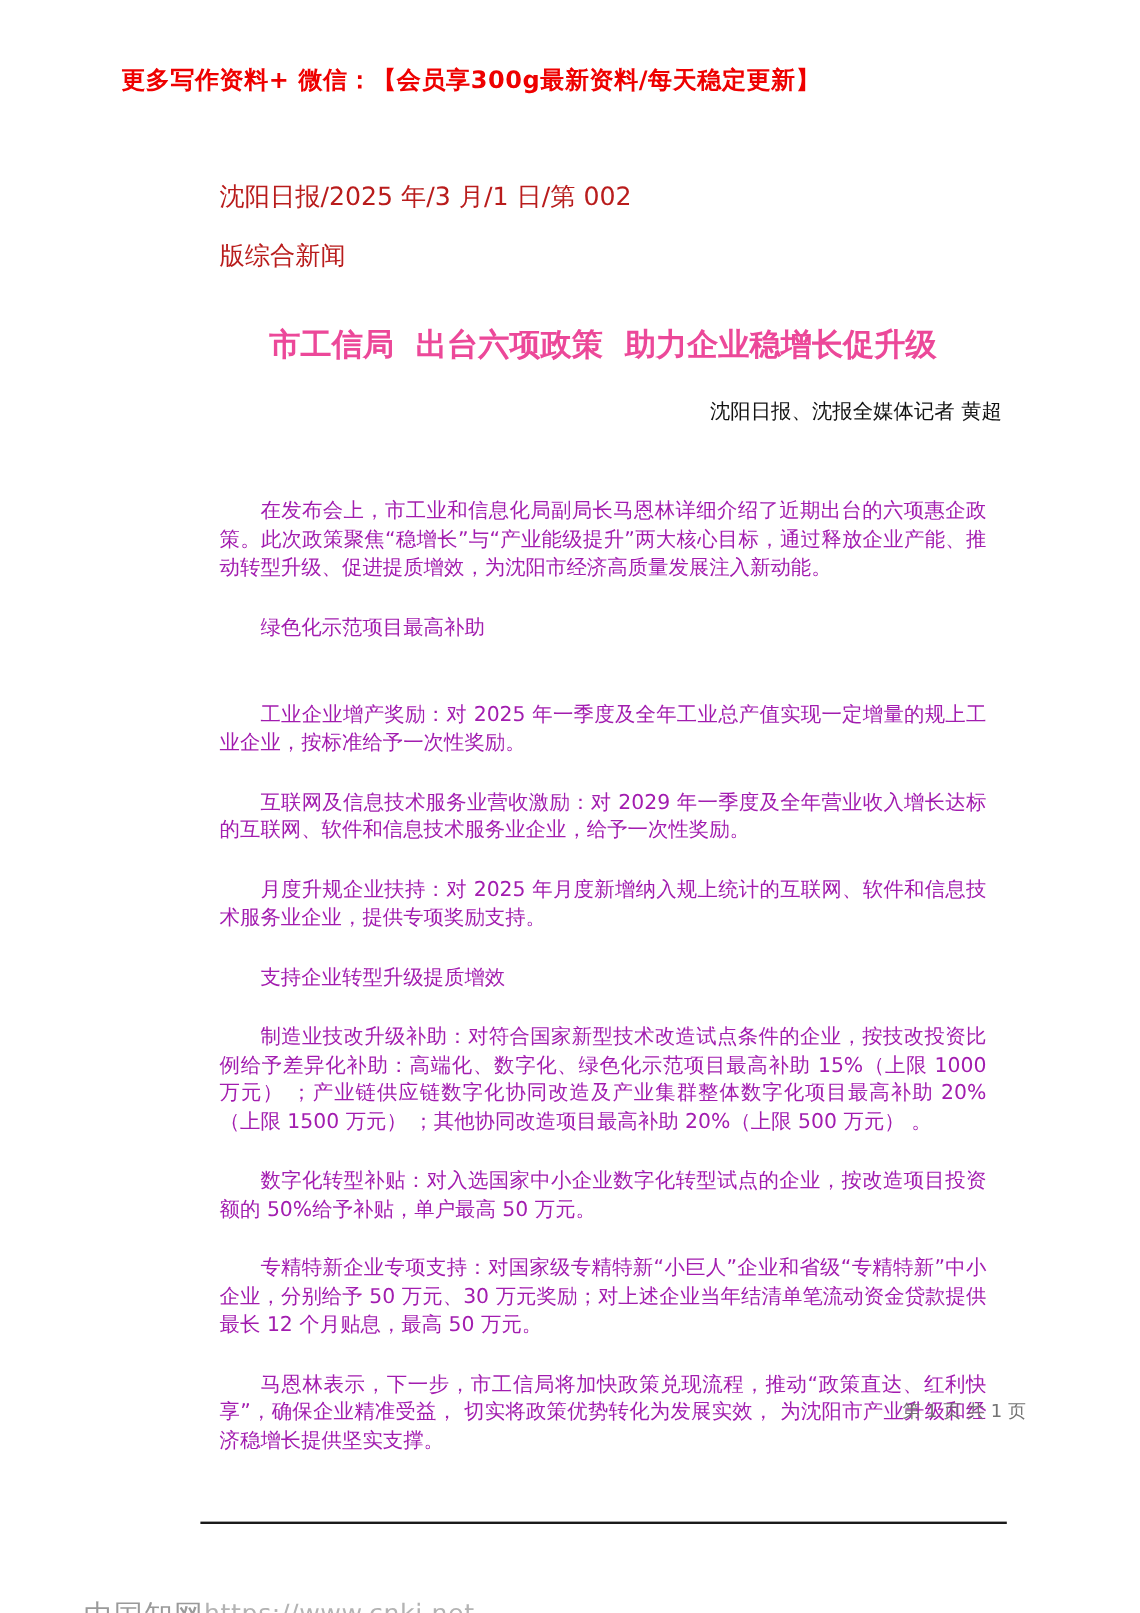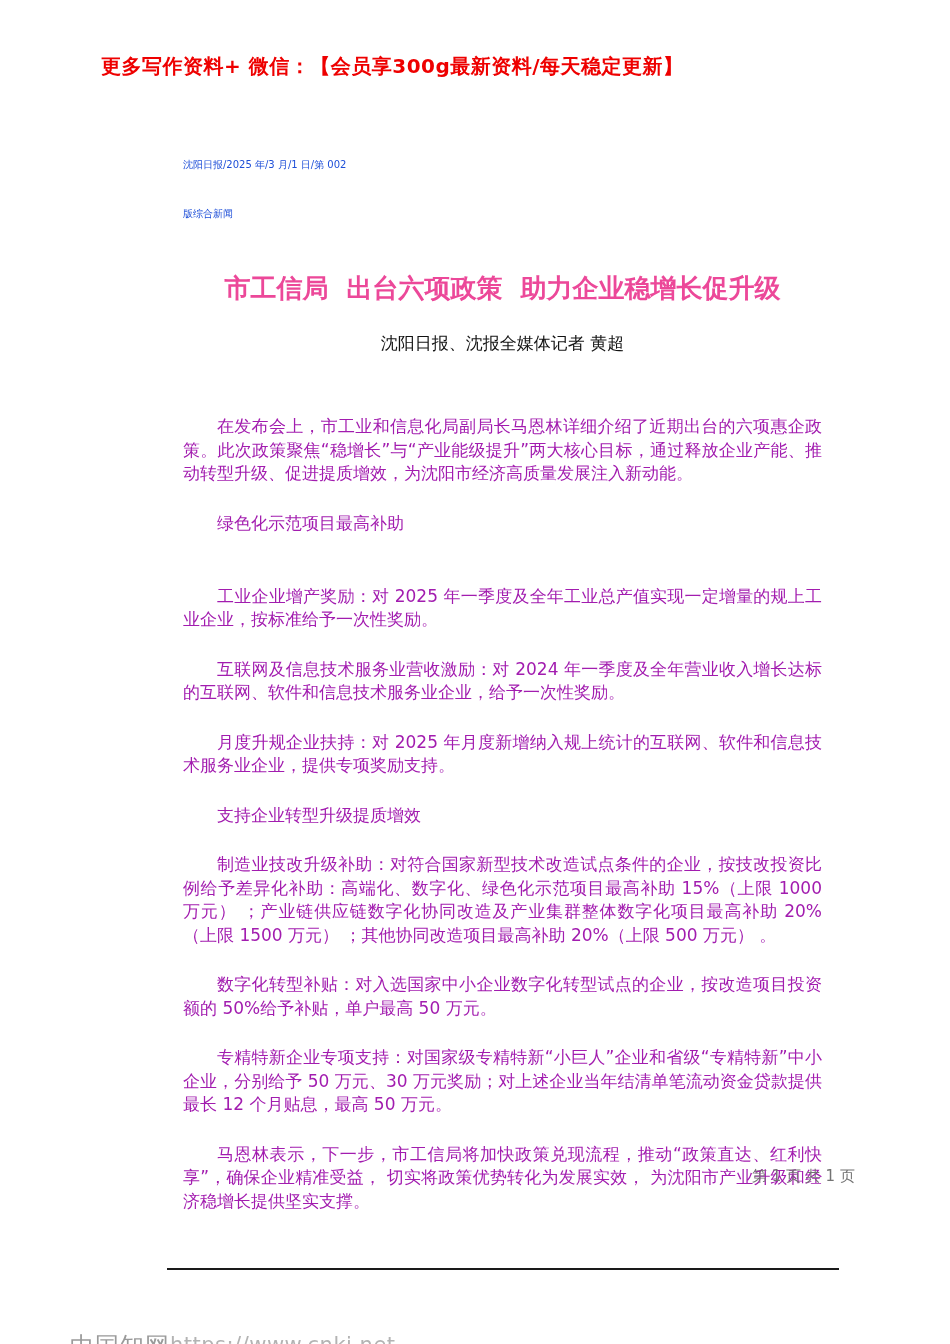--- a/index.html
+++ b/index.html
@@ -25,36 +25,36 @@
     letter-spacing: 0.5px;
     white-space: nowrap;
   }
   .doc {
     position: absolute;
     left: 118px;
     top: 88px;
     width: 717px;
   }
   .doc-meta {
-    font-size: 10px;
+    font-size: 21px;
     line-height: 23px;
-    color: #1d4ed8;
+    color: #b91c1c;
   }
   .doc-title {
     margin-top: 9px;
     text-align: center;
     font-size: 26px;
     font-weight: bold;
     line-height: 30px;
     color: #ec4899;
     white-space: pre;
   }
   .doc-byline {
     margin-top: 3px;
-    text-align: center;
+    text-align: right;
     font-size: 17px;
     line-height: 22px;
     color: #111111;
   }
   .article-body {
     margin-top: 22px;
   }
   .para {
     font-size: 17px;
     line-height: 23.5px;
@@ -111,21 +111,21 @@
     </div>
 
     <div class="doc-title">市工信局  出台六项政策  助力企业稳增长促升级</div>
 
     <div class="doc-byline">沈阳日报、沈报全媒体记者 黄超</div>
 
     <div class="article-body">
         <p class="para body">在发布会上，市工业和信息化局副局长马恩林详细介绍了近期出台的六项惠企政策。此次政策聚焦“稳增长”与“产业能级提升”两大核心目标，通过释放企业产能、推动转型升级、促进提质增效，为沈阳市经济高质量发展注入新动能。</p>
         <p class="para subhead gap-after">绿色化示范项目最高补助</p>
         <p class="para body">工业企业增产奖励：对 2025 年一季度及全年工业总产值实现一定增量的规上工业企业，按标准给予一次性奖励。</p>
-        <p class="para body">互联网及信息技术服务业营收激励：对 2024 年一季度及全年营业收入增长达标的互联网、软件和信息技术服务业企业，给予一次性奖励。</p>
+        <p class="para body">互联网及信息技术服务业营收激励：对 2029 年一季度及全年营业收入增长达标的互联网、软件和信息技术服务业企业，给予一次性奖励。</p>
         <p class="para body">月度升规企业扶持：对 2025 年月度新增纳入规上统计的互联网、软件和信息技术服务业企业，提供专项奖励支持。</p>
         <p class="para subhead">支持企业转型升级提质增效</p>
         <p class="para body">制造业技改升级补助：对符合国家新型技术改造试点条件的企业，按技改投资比例给予差异化补助：高端化、数字化、绿色化示范项目最高补助 15%（上限 1000 万元） ；产业链供应链数字化协同改造及产业集群整体数字化项目最高补助 20%（上限 1500 万元） ；其他协同改造项目最高补助 20%（上限 500 万元） 。</p>
         <p class="para body">数字化转型补贴：对入选国家中小企业数字化转型试点的企业，按改造项目投资额的 50%给予补贴，单户最高 50 万元。</p>
         <p class="para body">专精特新企业专项支持：对国家级专精特新“小巨人”企业和省级“专精特新”中小企业，分别给予 50 万元、30 万元奖励；对上述企业当年结清单笔流动资金贷款提供最长 12 个月贴息，最高 50 万元。</p>
         <p class="para body">马恩林表示，下一步，市工信局将加快政策兑现流程，推动“政策直达、红利快享”，确保企业精准受益， 切实将政策优势转化为发展实效， 为沈阳市产业升级和经济稳增长提供坚实支撑。</p>
       </div>
   </div>
 
   <div class="page-indicator">第 1 页 共 1 页</div>

